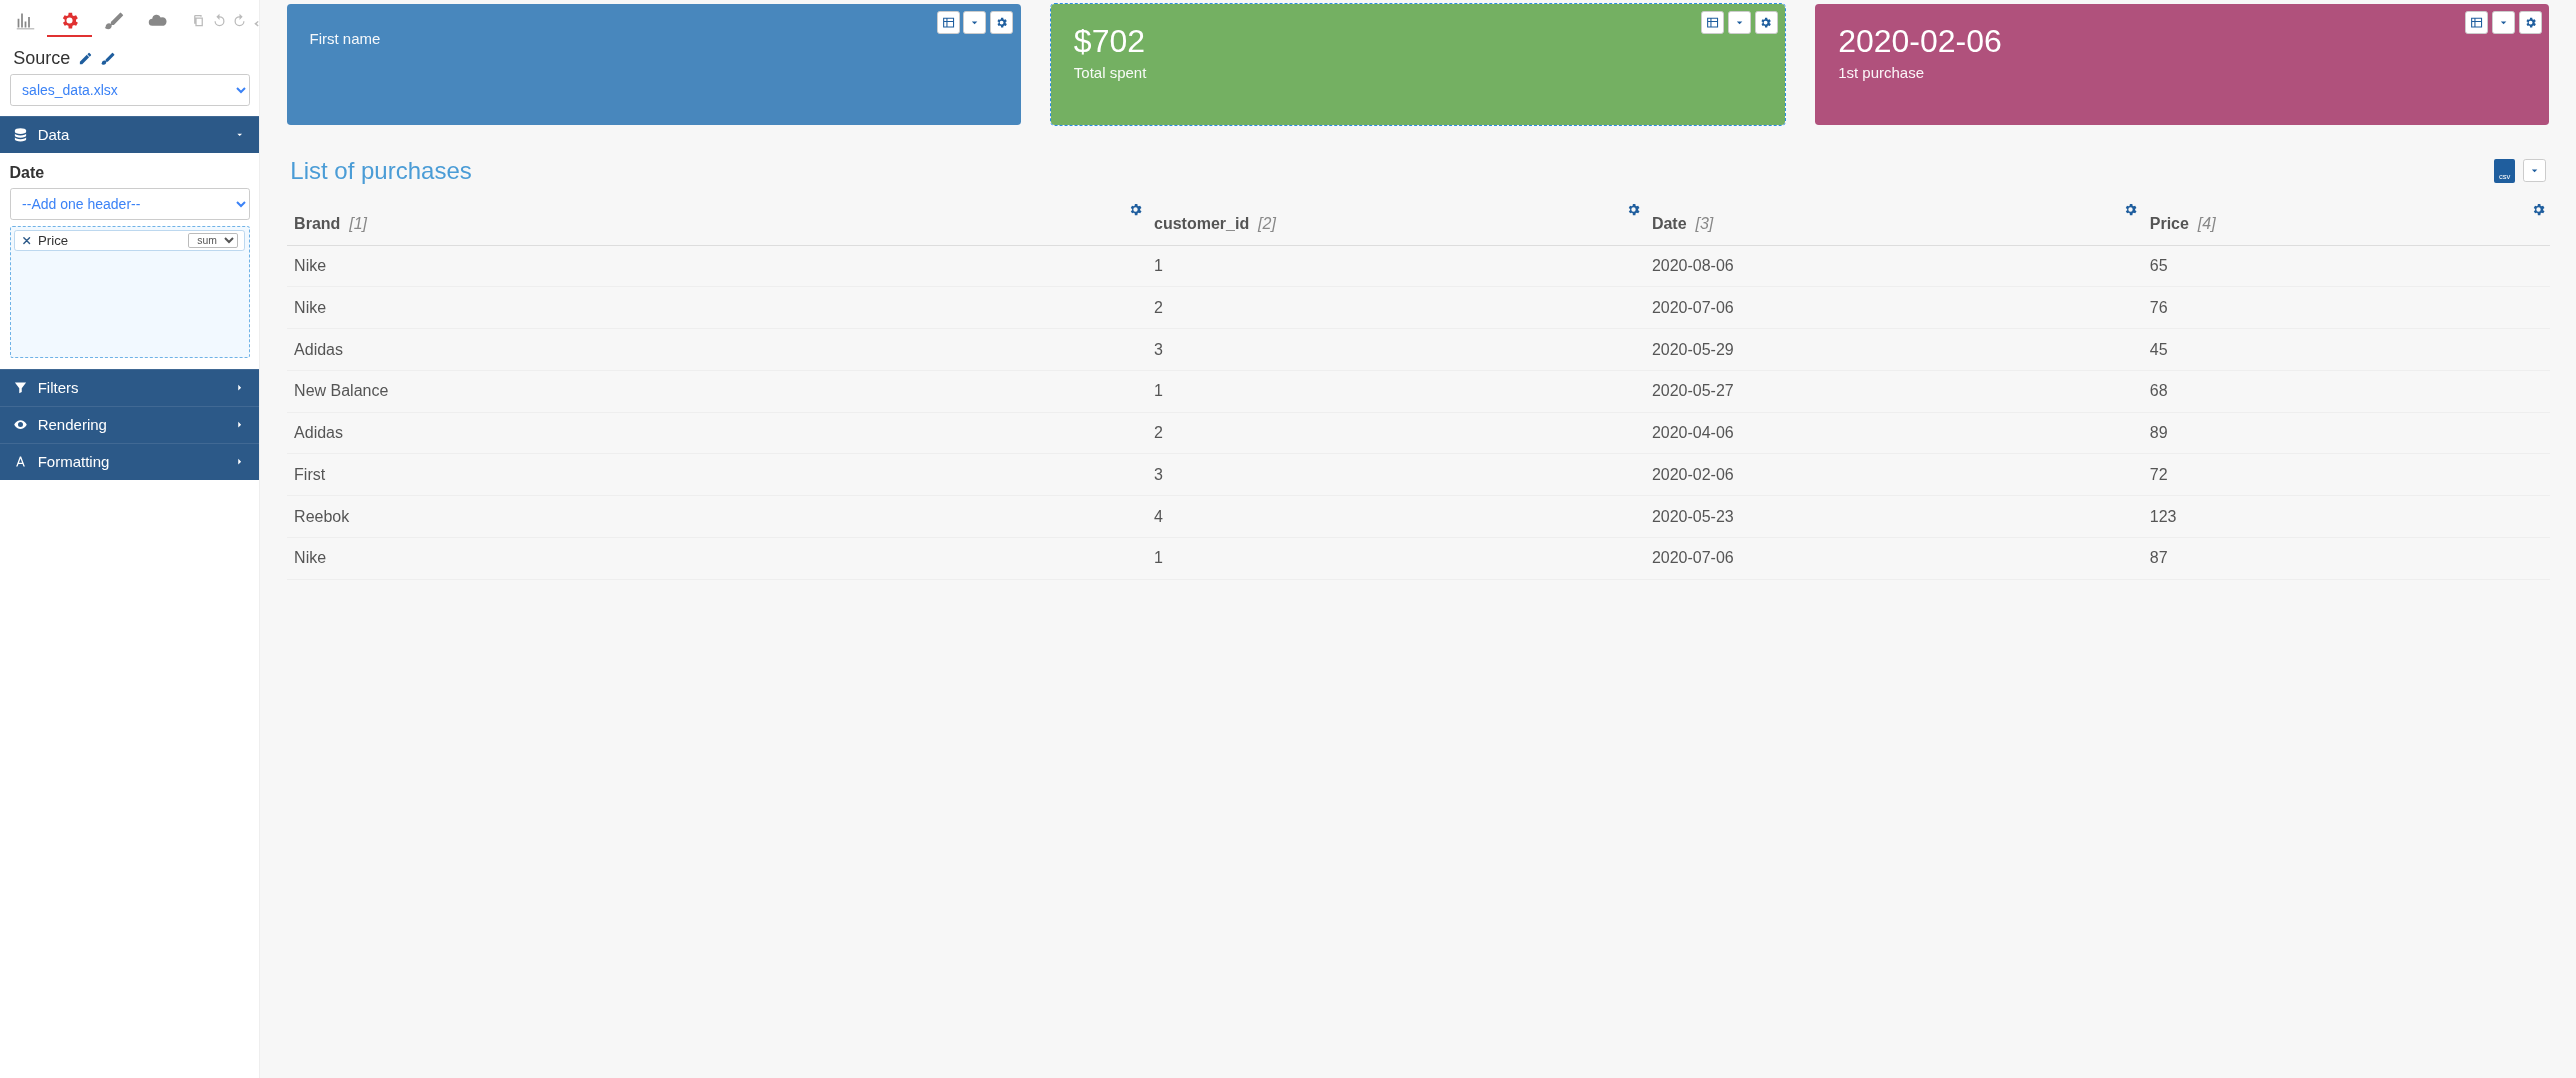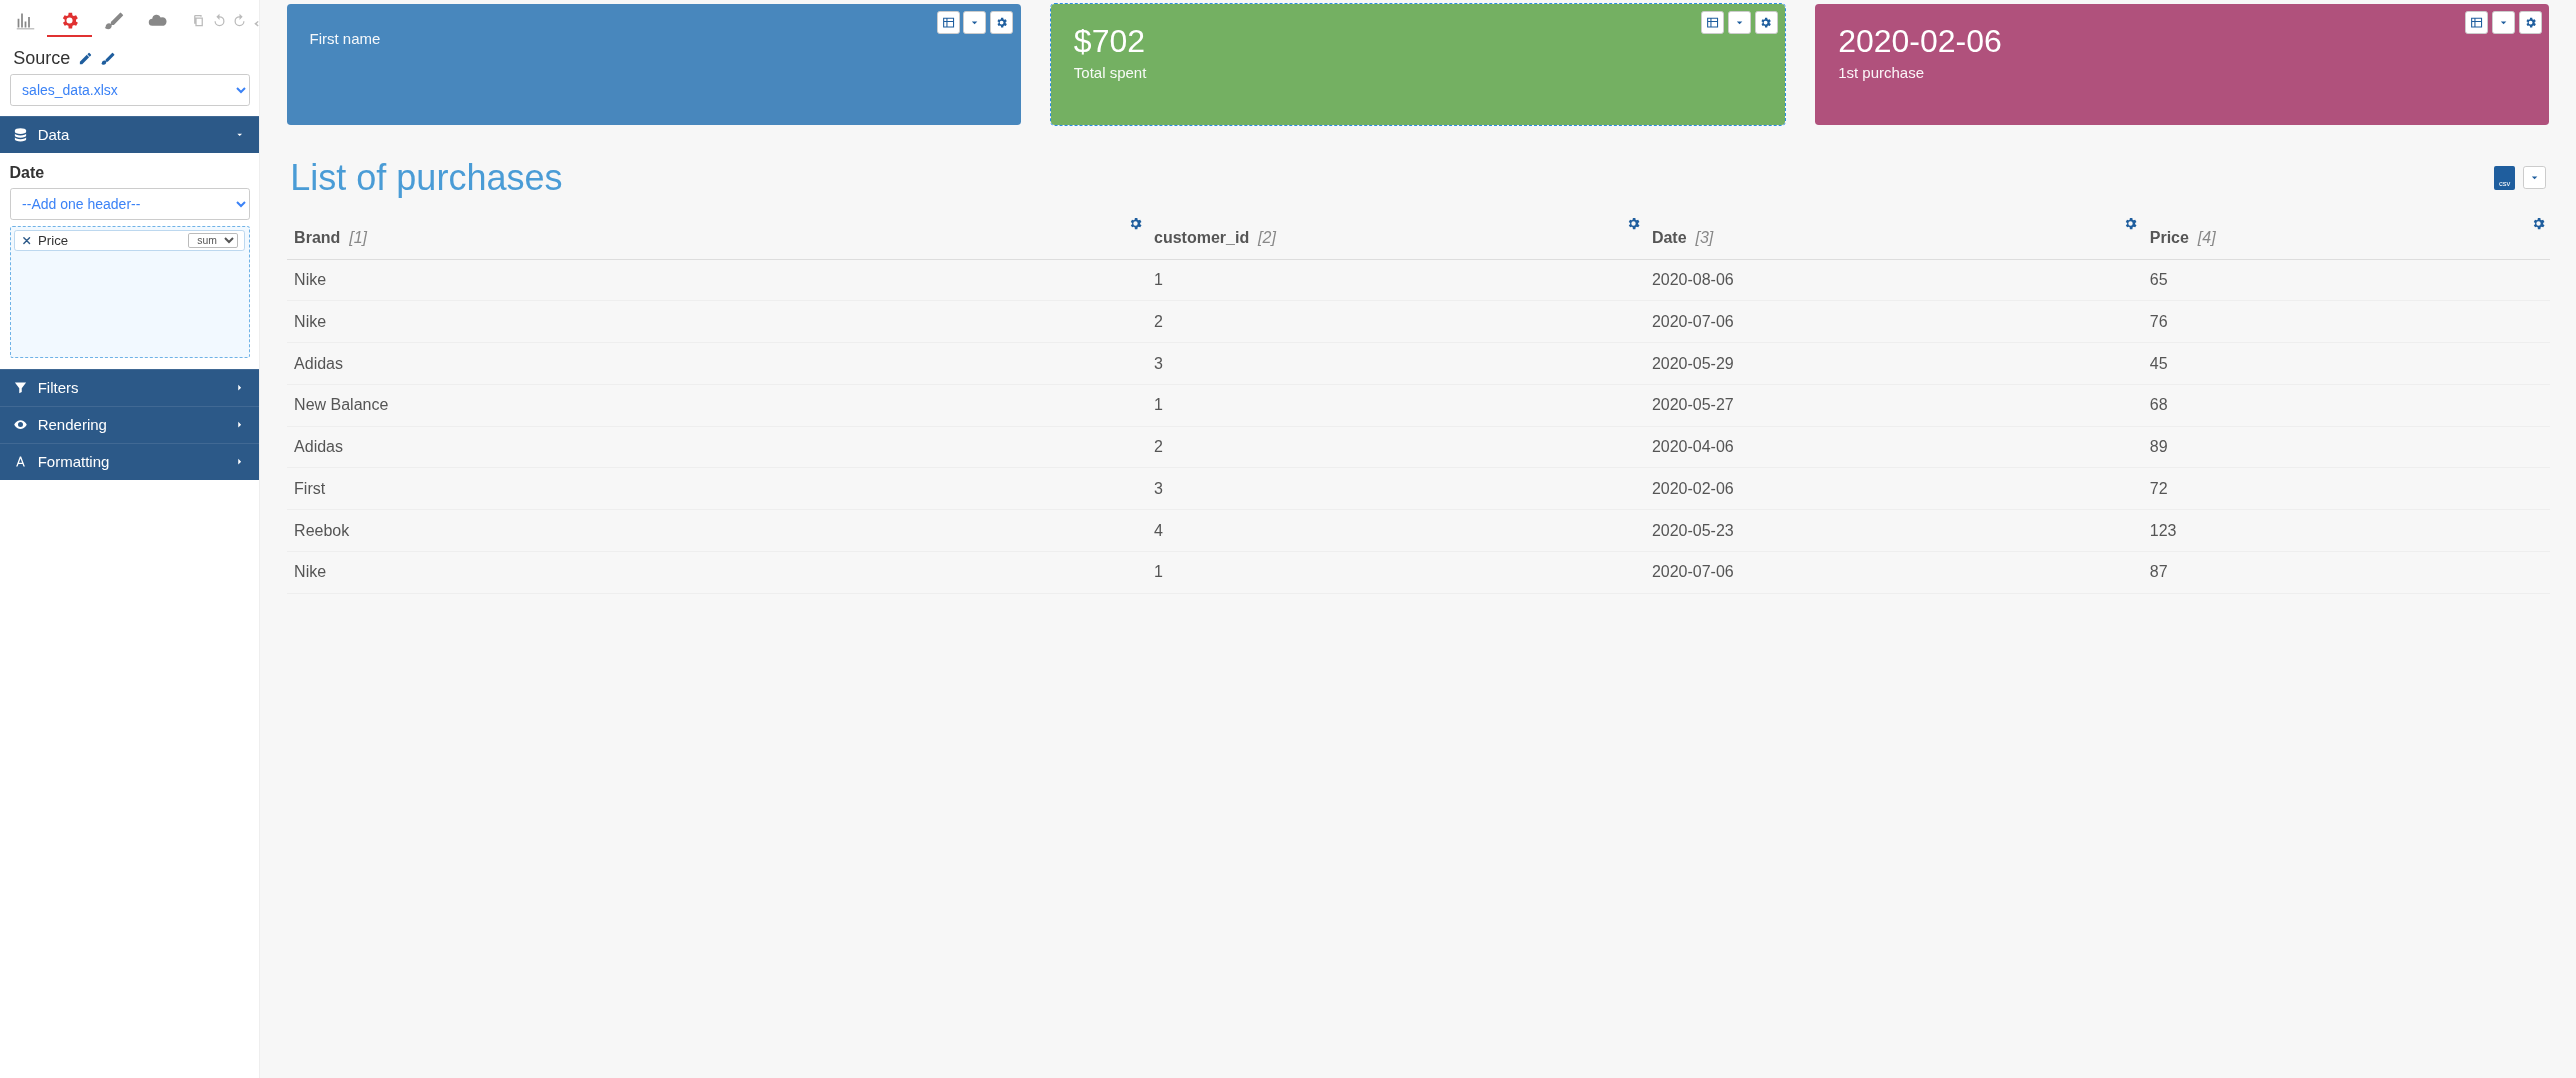--- a/index.html
+++ b/index.html
@@ -38,21 +38,21 @@
   .card.blue  { background: #4887bd; }
   .card.green { background: #74b062; }
   .card.green.selected { outline: 1.9px dashed #2b8de3; outline-offset: 0; }
   .card.plum  { background: #b0517c; }
   .card .big  { font-size: 32px; font-weight: 300; line-height: 1.05; }
   .card .sub  { font-size: 15px; opacity: .95; margin-top: 5.7px; }
   .card .tools { position: absolute; top: 7.6px; right: 7.6px; display: flex; gap: 3.8px; }
   .tbtn { width: 23px; height: 23px; background: #fff; border: 0.9px solid #ccc; border-radius: 2.8px; display: flex; align-items: center; justify-content: center; color: #1f5e9e; cursor: pointer; }
 
   .list-header { display: flex; align-items: center; margin-top: 32px; padding: 0 3.8px; }
-  .list-title  { font-size: 36px; color: #4a9cd6; font-weight: 400; }
+  .list-title  { font-size: 24px; color: #4a9cd6; font-weight: 400; }
   .list-tools  { margin-left: auto; display: flex; gap: 7.6px; align-items: center; }
   .csv-badge { width: 21px; height: 24.6px; background: #1f5e9e; color: #fff; font-size: 7.6px; display:flex;align-items:flex-end;justify-content:center;border-radius:1.9px;padding-bottom:1.9px;cursor:pointer;}
 
   table.pt { width: 100%; border-collapse: collapse; margin-top: 19px; }
   table.pt th, table.pt td { text-align: left; font-size: 16px; color: #555; padding: 11.4px 7.6px; }
   table.pt th { font-weight: 600; border-bottom: 1.9px solid #ddd; position: relative; }
   table.pt th .idx { font-style: italic; color: #888; font-weight: 400; }
   table.pt th .gear { position: absolute; top: -1.9px; right: 3.8px; width: 15px; height: 15px; color: #1f5e9e; cursor: pointer; }
   table.pt tbody tr { border-bottom: 0.9px solid #eee; }
   .r-right { text-align: right; }

